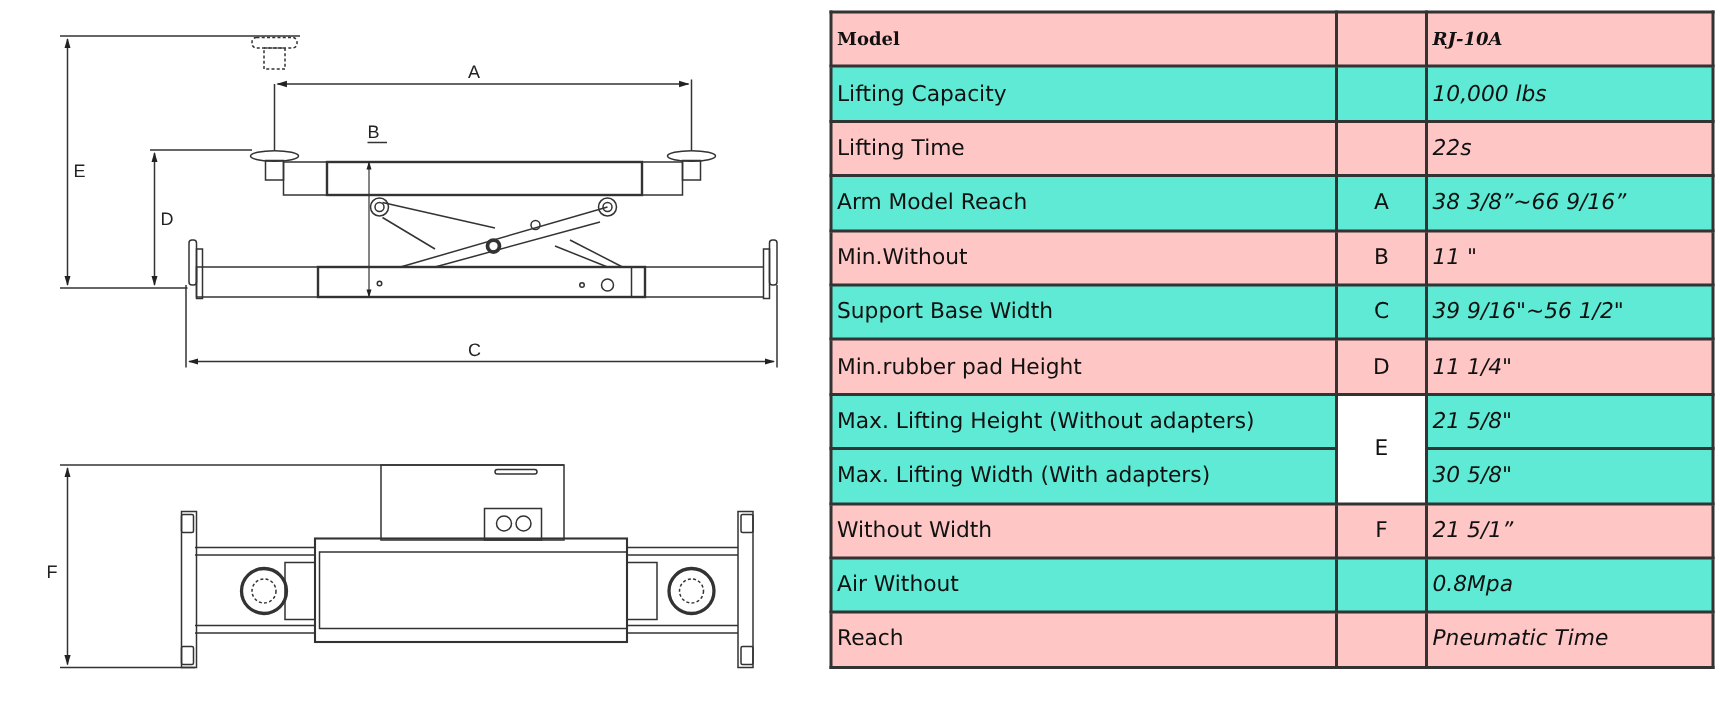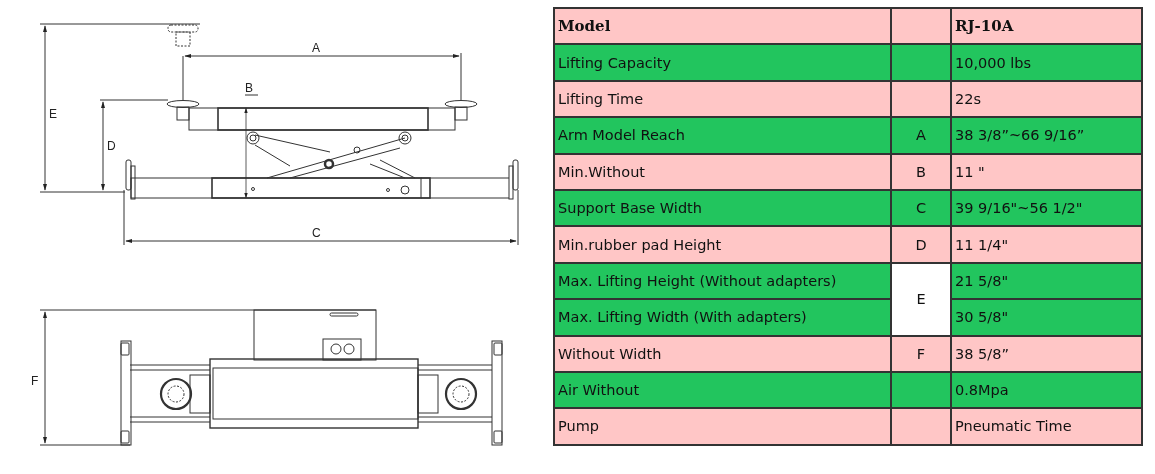--- a/index.html
+++ b/index.html
@@ -17,24 +17,24 @@
   }
   table.spec td {
     border: 2px solid #333;
     height: 34.4px;
     padding: 0 0 0 3px;
     white-space: nowrap;
     vertical-align: middle;
   }
   table.spec td.c1 { width: 332px; }
   table.spec td.c2 { width: 58px; text-align: center; padding: 0; }
-  table.spec td.c3 { width: 186px; }
+  table.spec td.c3 { width: 186px; font-style: italic; }
   tr.pink td { background: #ffc6c6; }
-  tr.white td { background: #22c55e; }
-  tr.header td { font-family: "DejaVu Serif", serif; font-weight: bold; font-size: 15px; }
+  tr.white td { background: #5eead4; }
+  tr.header td { font-family: "DejaVu Serif", serif; font-weight: bold; font-size: 12px; }
   table.spec td.e-cell { background: #ffffff; }
 </style>
 </head>
 <body>
 
 <div id="diagram">
   <svg width="545" height="474" viewBox="0 0 545 474" fill="none" stroke="#333" stroke-width="1">
     <defs>
       <marker id="arr" viewBox="0 0 10 10" refX="9" refY="5" markerWidth="7" markerHeight="7" orient="auto-start-reverse">
         <path d="M0,2 L10,5 L0,8 z" fill="#222" stroke="none"></path>
@@ -194,26 +194,26 @@
         <td class="c2 e-cell" rowspan="2">E</td>
         <td class="c3">21 5/8"</td>
       </tr>
       <tr class="white">
         <td class="c1">Max. Lifting Width (With adapters)</td>
         <td class="c3">30 5/8"</td>
       </tr>
       <tr class="pink">
         <td class="c1">Without Width</td>
         <td class="c2">F</td>
-        <td class="c3">38 5/8”</td>
+        <td class="c3">21 5/1”</td>
       </tr>
       <tr class="white">
         <td class="c1">Air Without</td>
         <td class="c2"></td>
         <td class="c3">0.8Mpa</td>
       </tr>
       <tr class="pink">
-        <td class="c1">Pump</td>
+        <td class="c1">Reach</td>
         <td class="c2"></td>
         <td class="c3">Pneumatic Time</td>
       </tr>
     </tbody>
 </table>
 
 </body></html>

